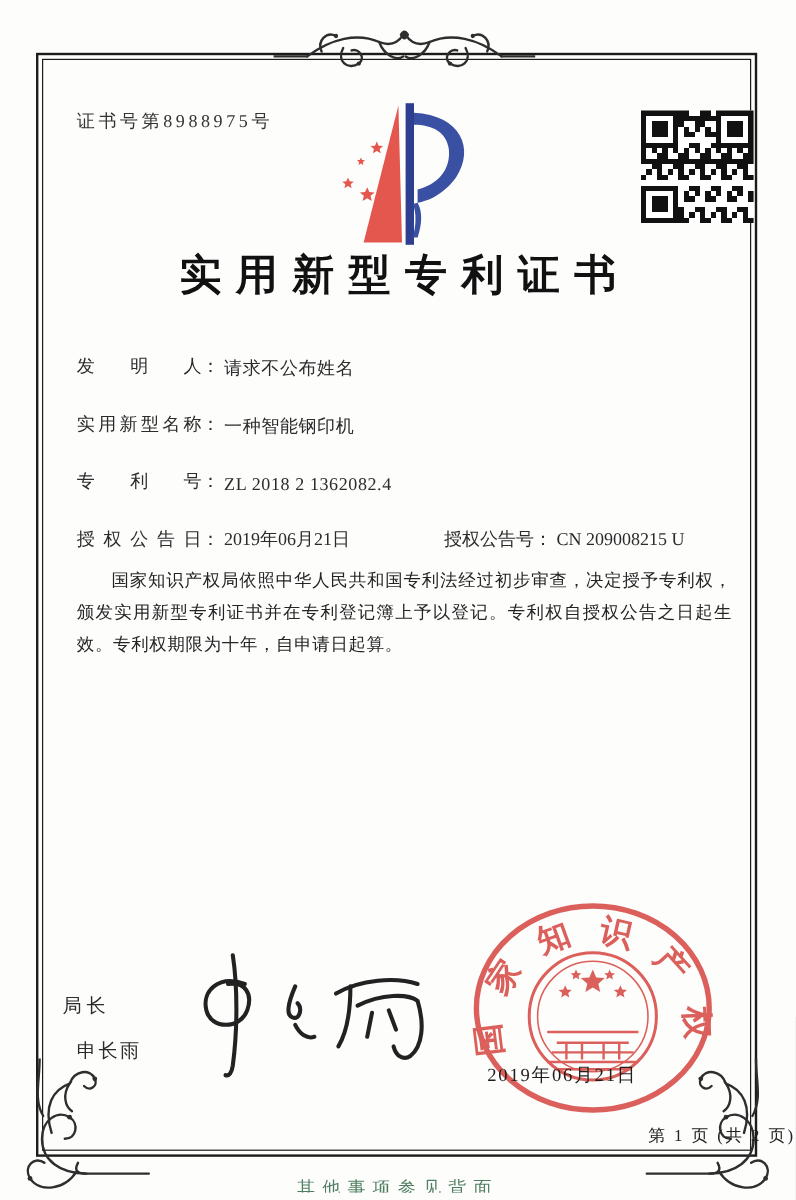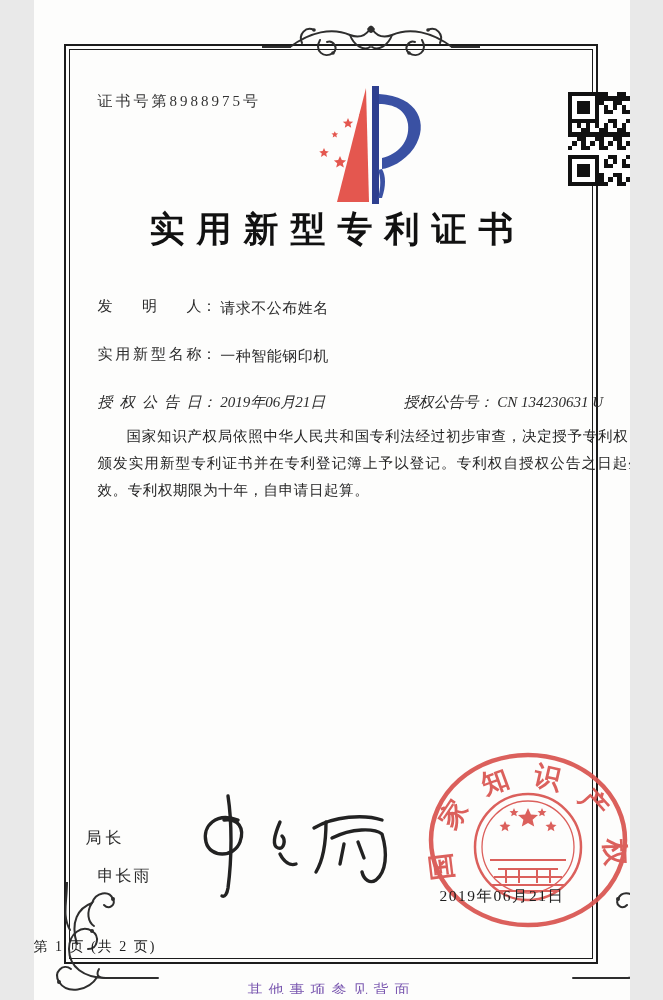--- a/index.html
+++ b/index.html
@@ -1,18 +1,18 @@
 <!DOCTYPE html>
 <html><head>
 <meta charset="utf-8">
 <style>
   html,body{margin:0;padding:0;background:#e9e9e9;}
   .page{
     position:relative;
-    width:596px;height:1000px;
+    width:663px;height:1000px;
     margin:0 auto;
     background:#fdfdfc;
     overflow:hidden;
     font-family:"Liberation Serif","DejaVu Serif",serif;
     color:#2b2b2b;
   }
   
   .frame-outer{
     position:absolute;left:30px;top:44px;right:32px;bottom:36px;
     border:2.5px solid #1c1c1c;
@@ -42,47 +42,47 @@
   .flabel{
     display:inline-block;width:104px;
     text-align:justify;text-align-last:justify;vertical-align:top;
   }
   .colon{display:inline-block;vertical-align:top;}
   .fvalue{
     display:inline-block;max-width:400px;vertical-align:top;
     letter-spacing:.5px;line-height:1.6;
   }
   .grant-row{display:flex;margin-bottom:10px;}
-  .grant-group{white-space:nowrap;font-style:italic;}
+  .grant-group{white-space:nowrap;}
   .grant-group.first{width:306px;}
   .body-paragraphs{margin-top:4px;}
   .body-paragraphs p{
     margin:0 0 2px 0;text-indent:2em;
     font-size:14.5px;line-height:27px;text-align:justify;
     letter-spacing:.6px;color:#242424;
   }
   
   .seal{position:absolute;left:392px;top:750px;width:204px;height:180px;opacity:.92;}
   .seal-date{
     position:absolute;left:406px;top:886px;z-index:5;
     font-size:15.5px;letter-spacing:1.5px;color:#1e1e1e;
   }
   .director-title{position:absolute;left:52px;top:828px;font-size:16px;letter-spacing:4px;}
   .director-name{position:absolute;left:64px;top:866px;font-size:16px;letter-spacing:2px;}
   .signature{position:absolute;left:142px;top:792px;width:232px;height:108px;}
   
   .page-info{
     position:absolute;left:0;top:938px;width:100%;
-    text-align:left;font-size:14px;letter-spacing:2px;color:#222;
+    text-align:right;font-size:14px;letter-spacing:2px;color:#222;
   }
   .back-note-clip{
     position:absolute;left:0;top:981px;width:100%;height:13px;
     overflow:hidden;text-align:center;opacity:.75;
   }
-  .back-note{font-size:15px;letter-spacing:6px;color:#4c1d95;}
+  .back-note{font-size:15px;letter-spacing:6px;color:#14532d;}
   
   .orn{position:absolute;pointer-events:none;}
   .orn-top{left:228px;top:10px;width:218px;height:58px;}
   .orn-bl{left:2px;top:882px;width:124px;height:116px;}
   .orn-br{left:537px;top:882px;width:124px;height:116px;}
 </style>
 </head>
 <body>
 
 <div class="page">
@@ -310,32 +310,36 @@
     <div class="field-row">
       <span class="flabel">发明人</span><span class="colon">：</span>
       <span class="fvalue">请求不公布姓名</span>
     </div>
 
     <div class="field-row">
       <span class="flabel">实用新型名称</span><span class="colon">：</span>
       <span class="fvalue">一种智能钢印机</span>
     </div>
 
+    <div class="field-row">
+      <span class="flabel">专利号</span><span class="colon">：</span>
+      <span class="fvalue">ZL 2018 2 1362082.4</span>
+    </div>
 
 
 
 
     <div class="grant-row">
       <span class="grant-group first">
         <span class="flabel">授权公告日</span><span class="colon">：</span>
         <span>2019年06月21日</span>
       </span>
       <span class="grant-group">
         <span>授权公告号</span><span class="colon">：</span>
-        <span>CN 134230631 U</span>
+        <span>CN 209008215 U</span>
       </span>
     </div>
 
     <div class="body-paragraphs">
       <p>国家知识产权局依照中华人民共和国专利法经过初步审查，决定授予专利权，颁发实用新型专利证书并在专利登记簿上予以登记。专利权自授权公告之日起生效。专利权期限为十年，自申请日起算。</p>
     </div>
   </div>
 
   <svg class="seal" viewBox="0 0 204 180">
     <g stroke="#d9534f" fill="none">

